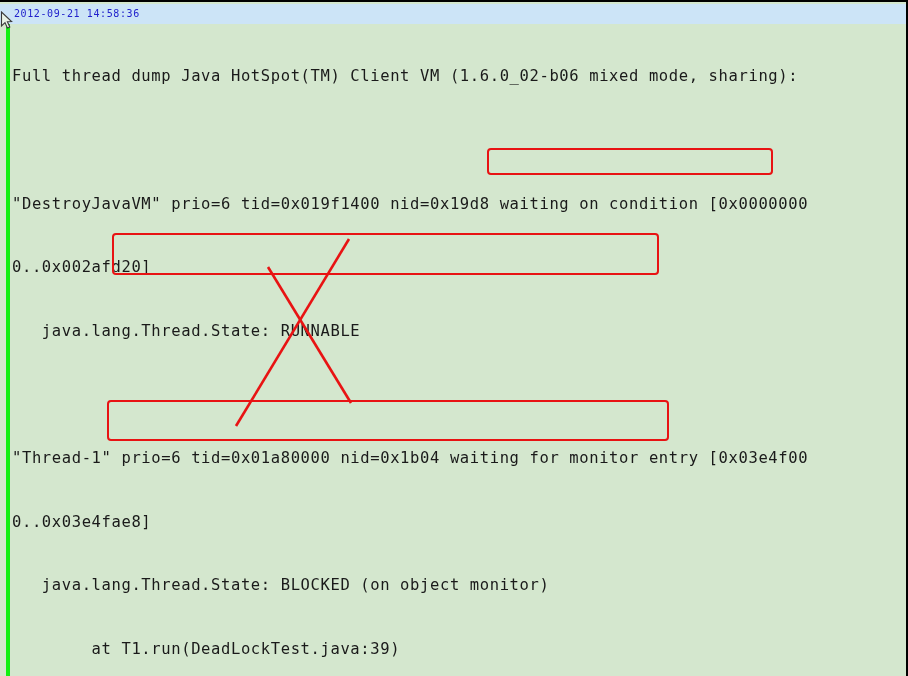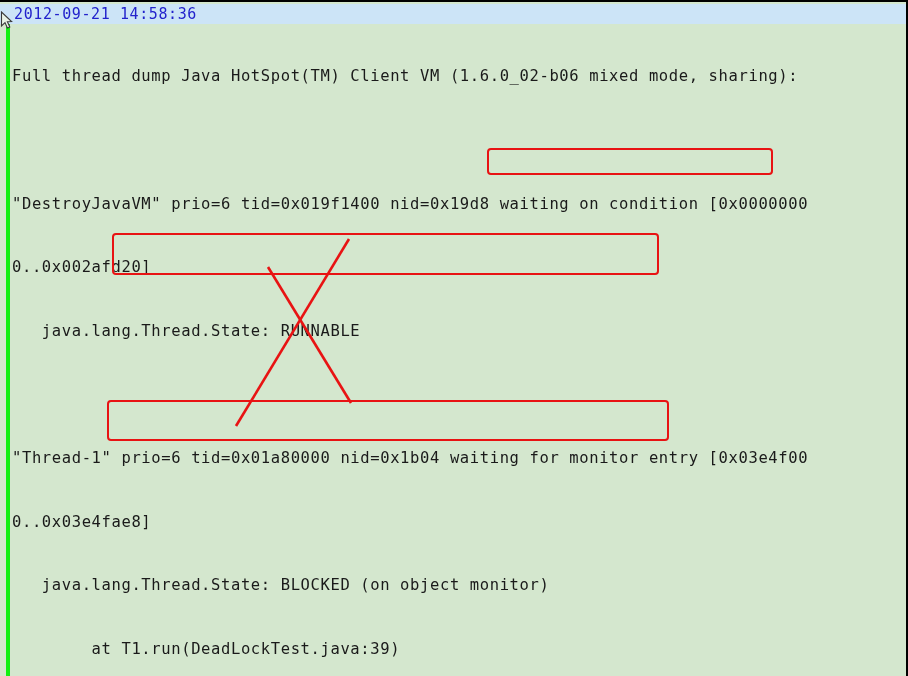--- a/index.html
+++ b/index.html
@@ -28,21 +28,21 @@
     width: 908px;
     height: 20px;
     background: #cce4f7;
   }
   .ts-text {
     position: absolute;
     left: 14px;
     top: 2px;
     height: 20px;
     line-height: 20px;
-    font-size: 15px;
+    font-size: 10px;
     color: #2222cc;
     white-space: pre;
     letter-spacing: 0.6px;
   }
   
   .gutter-bar {
     position: absolute;
     left: 6px;
     top: 2px;
     width: 4px;

